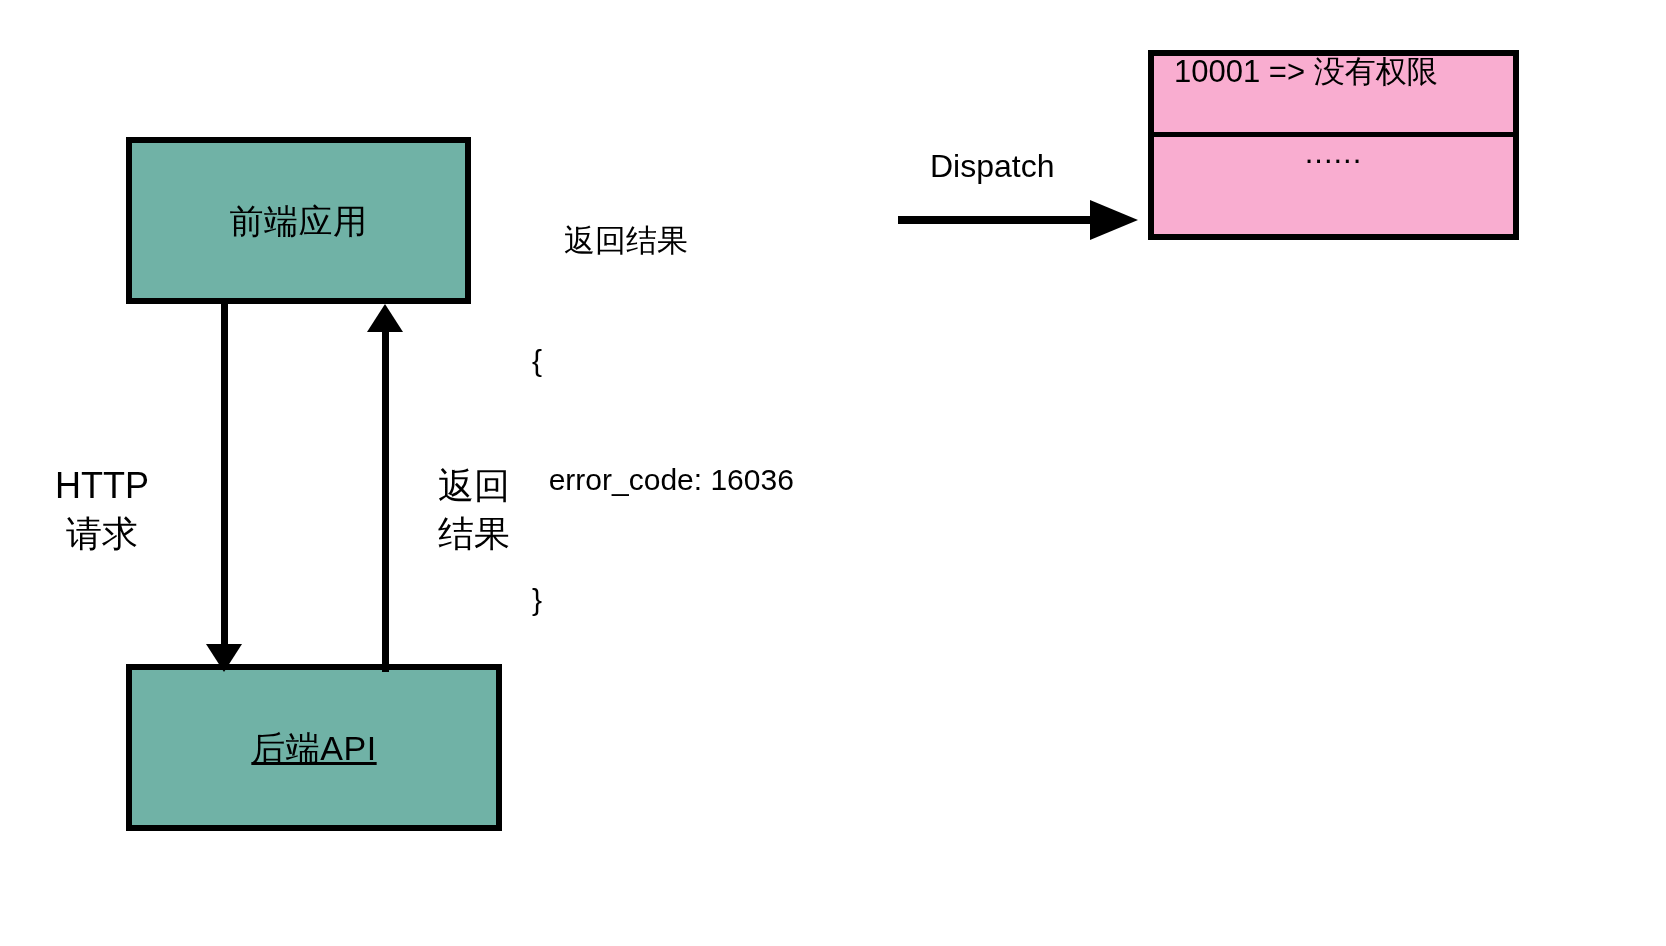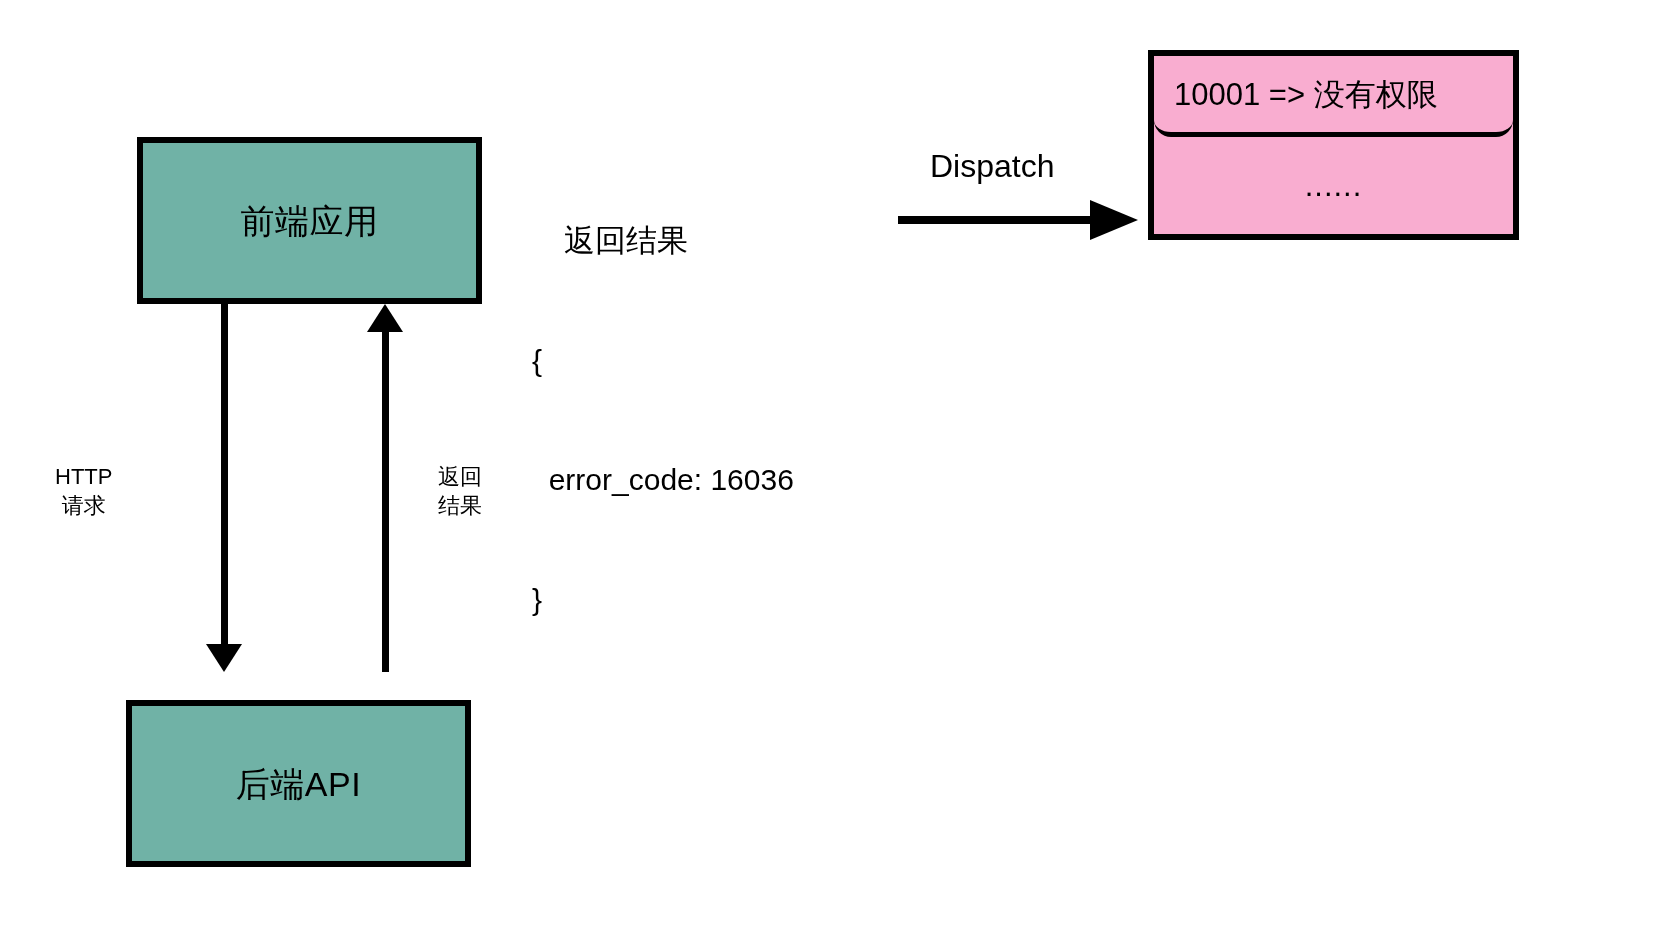--- a/index.html
+++ b/index.html
@@ -30,22 +30,22 @@
     align-items: center;
     justify-content: center;
   }
   .node-label {
     font-size: 34px;
     line-height: 1;
     color: #000000;
     letter-spacing: 0.5px;
     white-space: nowrap;
   }
-  #frontend-node { left: 137px; top: 137px; width: 345px; height: 167px; }
-  #backend-node  { left: 126px; top: 700px; width: 345px; height: 167px; }
+  #frontend-node { left: 126px; top: 137px; width: 345px; height: 167px; }
+  #backend-node  { left: 126px; top: 664px; width: 376px; height: 167px; text-decoration: underline; }
 
   
   .vline {
     position: absolute;
     width: 7px;
     background: #000000;
   }
   .arrowhead {
     position: absolute;
     width: 0;
@@ -58,21 +58,21 @@
 
   #http-line      { left: 221px; top: 304px; height: 340px; }
   #http-arrowhead { left: 206px; top: 644px; }
 
   #return-line      { left: 382px; top: 332px; height: 340px; }
   #return-arrowhead { left: 367px; top: 304px; }
 
   
   .edge-label {
     position: absolute;
-    font-size: 22px;
+    font-size: 36px;
     line-height: 1.32;
     white-space: pre-line;
     color: #000000;
   }
   #http-label   { left: 55px;  top: 462px; text-align: center; }
   #return-label { left: 438px; top: 462px; text-align: center; }
 
   
   #payload-annotation {
     position: absolute;
@@ -123,23 +123,22 @@
     box-sizing: border-box;
     border: 6px solid #000000;
     background: #f9add0;
   }
   .error-row {
     box-sizing: border-box;
     height: 81px;
     background: #f9add0;
     border-bottom: 5px solid #000000;
     display: flex;
-    align-items: center;
+    align-items: flex-start;
     padding-left: 20px;
-    border-radius: 17px;
   }
   .error-row:last-child { border-bottom: none; }
   .error-row.ellipsis-row {
     justify-content: center;
     padding-left: 0;
     height: 97px;
   }
   .error-row-text {
     font-size: 31px;
     line-height: 1;

